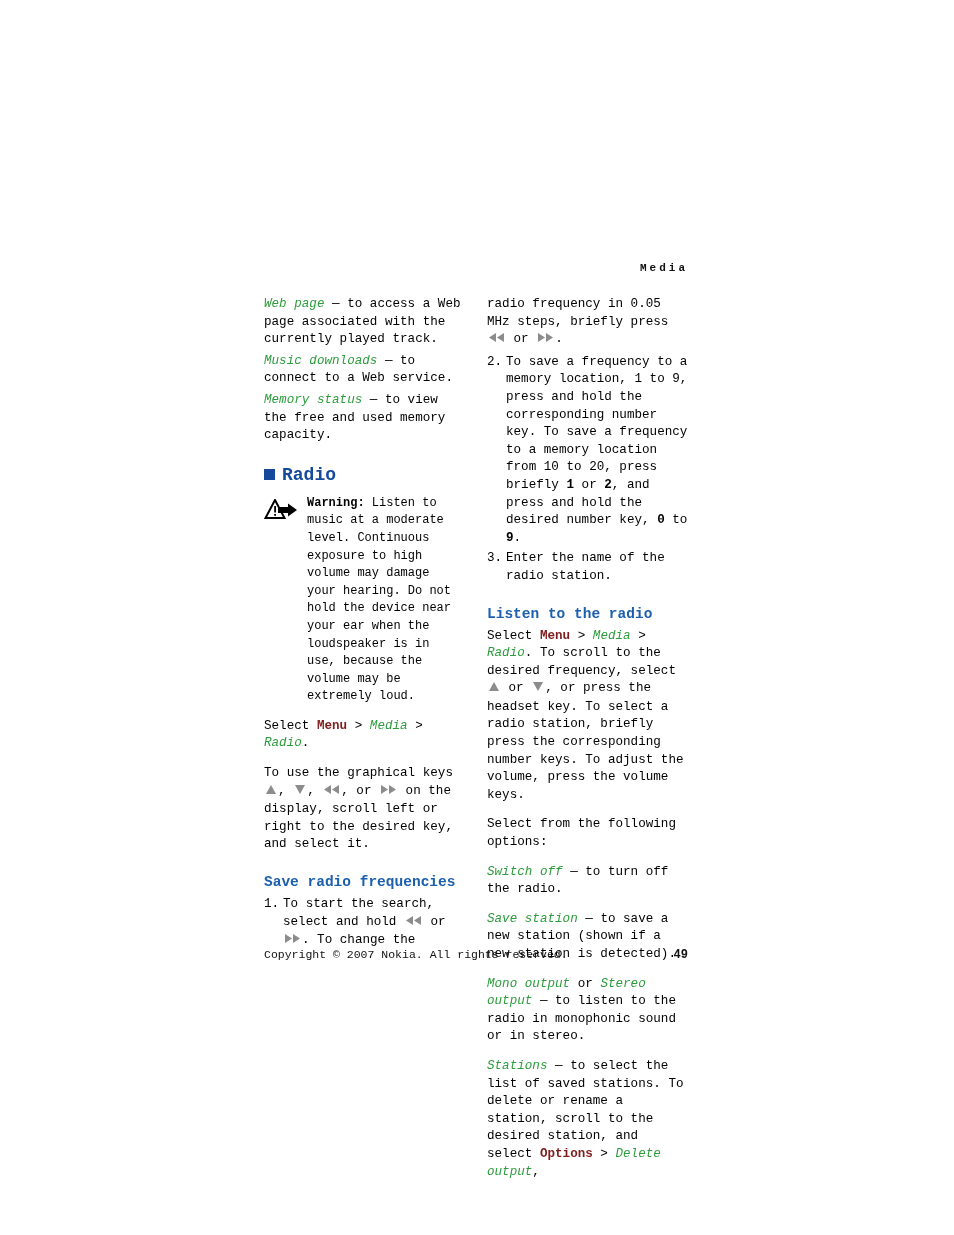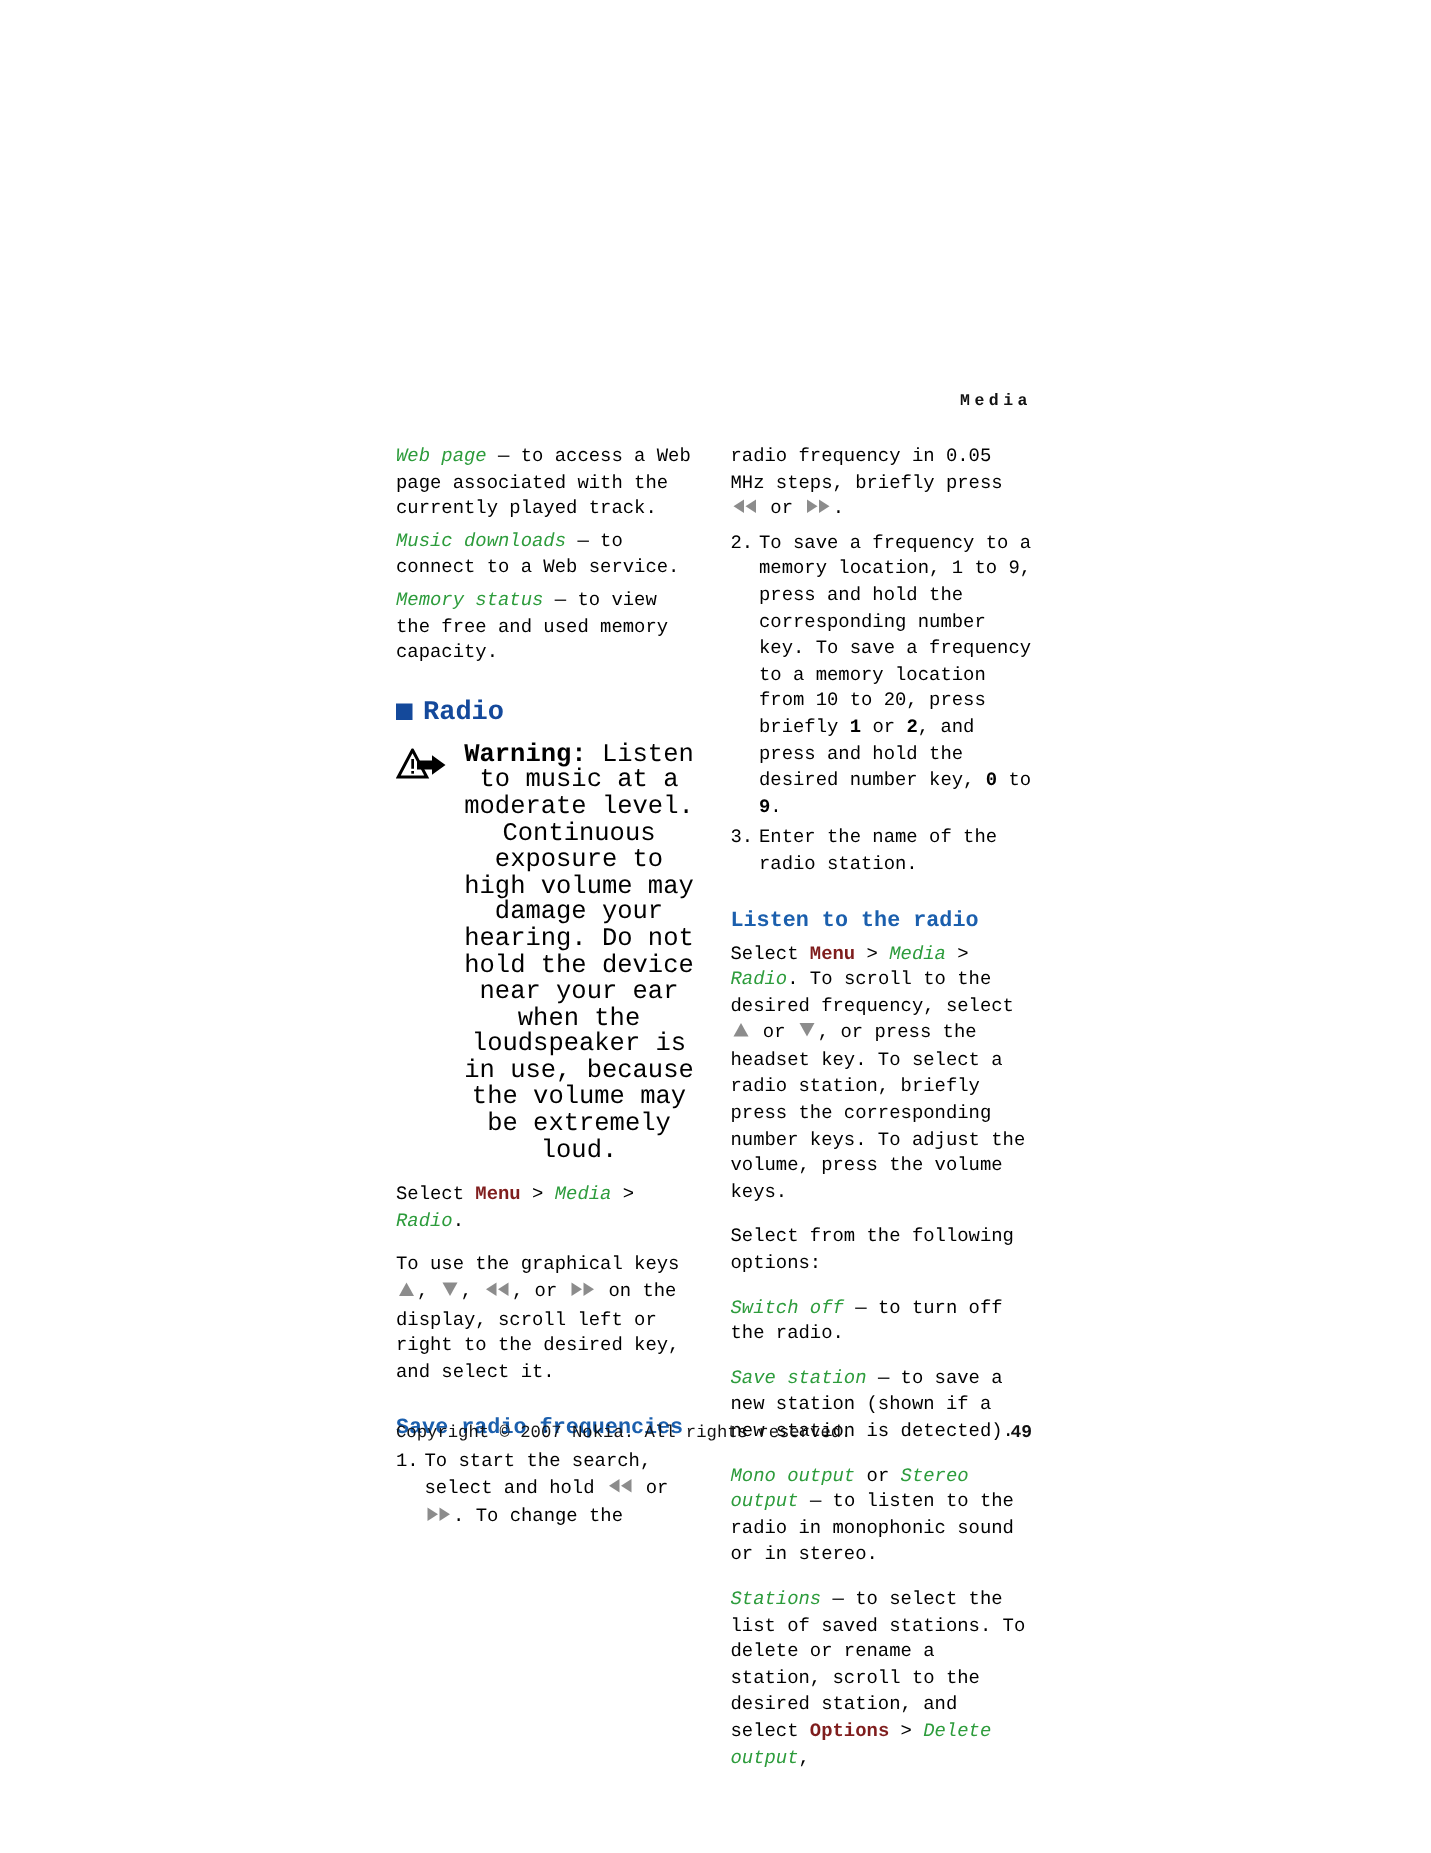--- a/index.html
+++ b/index.html
@@ -81,23 +81,22 @@
   .warning {
     display: flex;
     gap: 9px;
     margin: 10px 0 12px 0;
   }
   .warn-icon {
     flex: 0 0 34px;
     padding-top: 4px;
   }
   .warn-text {
-    font-size: 17px;
+    font-size: 12px;
     line-height: 17.6px;
-    text-align: center;
   }
   .numlist {
     margin: 0;
     padding: 0;
     list-style: none;
   }
   .numlist li {
     display: flex;
     font-size: 12.6px;
     line-height: 17.6px;

